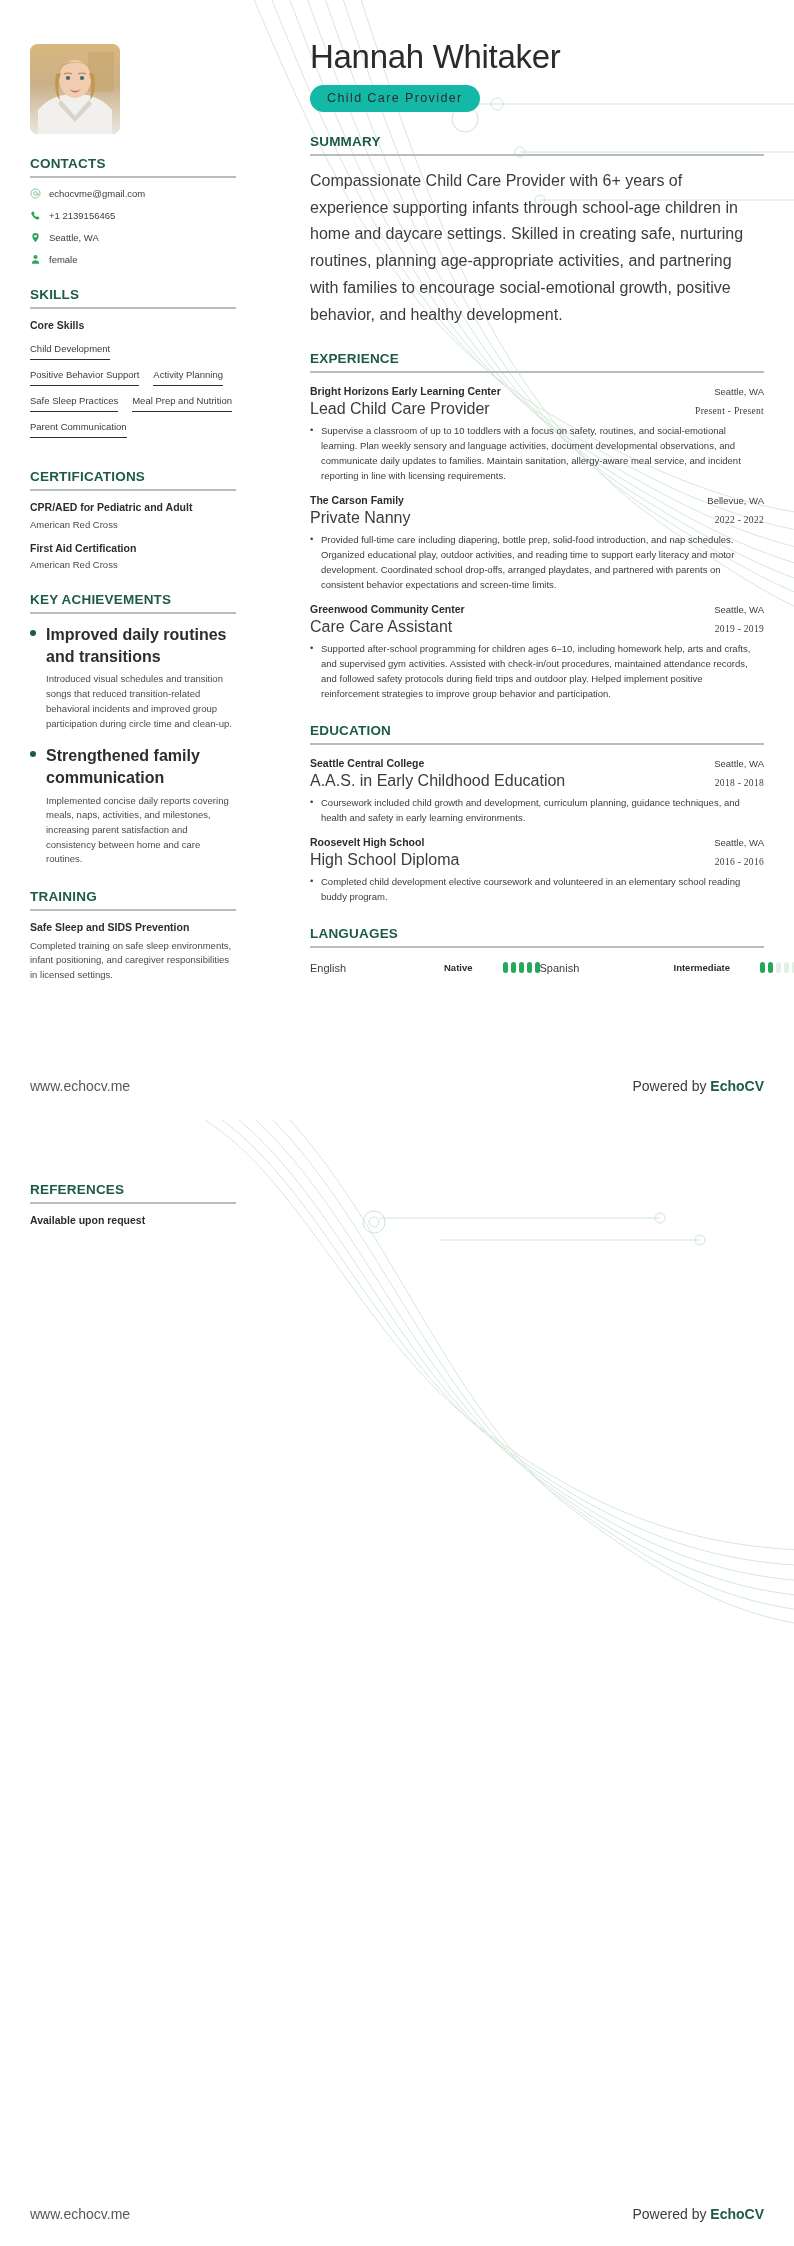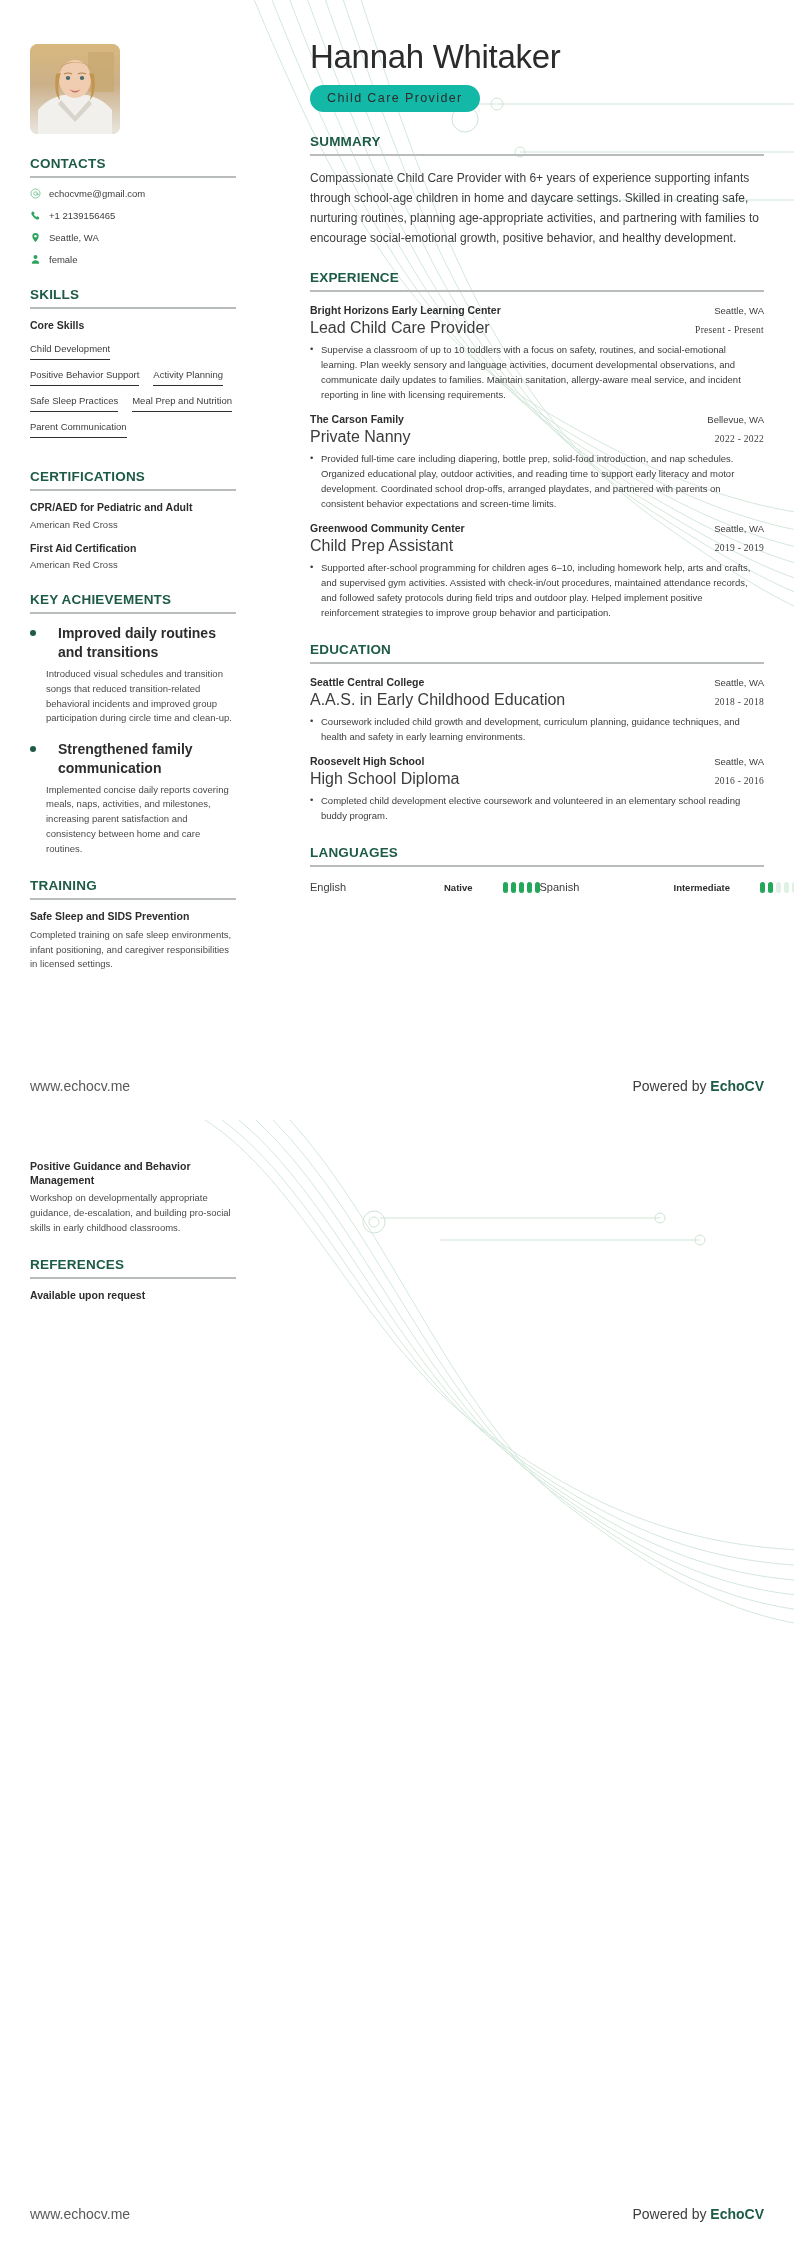--- a/index.html
+++ b/index.html
@@ -156,26 +156,25 @@
   }
   .ach-dot {
     flex: 0 0 6px;
     width: 6px;
     height: 6px;
     border-radius: 50%;
     background: #1d5b46;
     margin-top: 6px;
   }
   .ach-title {
-    font-size: 14px;
+    font-size: 16px;
     font-weight: bold;
     color: #2d2d2d;
     line-height: 1.35;
     margin-bottom: 5px;
-    margin-left: 12px;
   }
   .ach-desc {
     font-size: 9.5px;
     color: #4a4a4a;
     line-height: 1.55;
   }
 
   .ref-line {
     font-size: 10.5px;
     font-weight: bold;
@@ -208,21 +207,21 @@
     color: #1d5b46;
     margin: 0;
   }
   .r-sec-rule {
     height: 2px;
     background: #b9bcbd;
     margin-top: 5px;
     margin-bottom: 12px;
   }
   .summary-text {
-    font-size: 12px;
+    font-size: 16px;
     line-height: 1.68;
     color: #3c3c3c;
   }
 
   .job { margin-bottom: 11px; }
   .job-head {
     display: flex;
     justify-content: space-between;
     align-items: baseline;
     gap: 12px;
@@ -487,24 +486,20 @@
           <div class="sec-h">TRAINING</div>
           <div class="sec-rule"></div>
           <div>
             <div class="cert-title">Safe Sleep and SIDS Prevention</div>
             <div class="train-body">Completed training on safe sleep environments, infant positioning, and caregiver responsibilities in licensed settings.</div>
           </div>
         </div>
       </div>
 
       <div style="position:absolute; left:30px; top:1160px; width:206px;">
-        <div>
-          <div class="cert-title">Positive Guidance and Behavior Management</div>
-          <div class="train-body">Workshop on developmentally appropriate guidance, de-escalation, and building pro-social skills in early childhood classrooms.</div>
-        </div>
 
         <div class="left-sec">
           <div class="sec-h">REFERENCES</div>
           <div class="sec-rule"></div>
           <div class="ref-line">Available upon request</div>
         </div>
       </div>
 
       <div class="col-right">
 
@@ -550,21 +545,21 @@
               <li>Provided full-time care including diapering, bottle prep, solid-food introduction, and nap schedules. Organized educational play, outdoor activities, and reading time to support early literacy and motor development. Coordinated school drop-offs, arranged playdates, and partnered with parents on consistent behavior expectations and screen-time limits.</li>
             </ul>
           </div>
 
           <div class="job">
             <div class="job-head">
               <span class="job-org">Greenwood Community Center</span>
               <span class="job-loc">Seattle, WA</span>
             </div>
             <div class="job-sub">
-              <span class="job-role">Child Prep Assistant</span>
+              <span class="job-role">Care Care Assistant</span>
               <span class="job-date">2019 - 2019</span>
             </div>
             <ul class="bullets">
               <li>Supported after-school programming for children ages 6–10, including homework help, arts and crafts, and supervised gym activities. Assisted with check-in/out procedures, maintained attendance records, and followed safety protocols during field trips and outdoor play. Helped implement positive reinforcement strategies to improve group behavior and participation.</li>
             </ul>
           </div>
         </div>
 
         
         <div class="r-sec">

